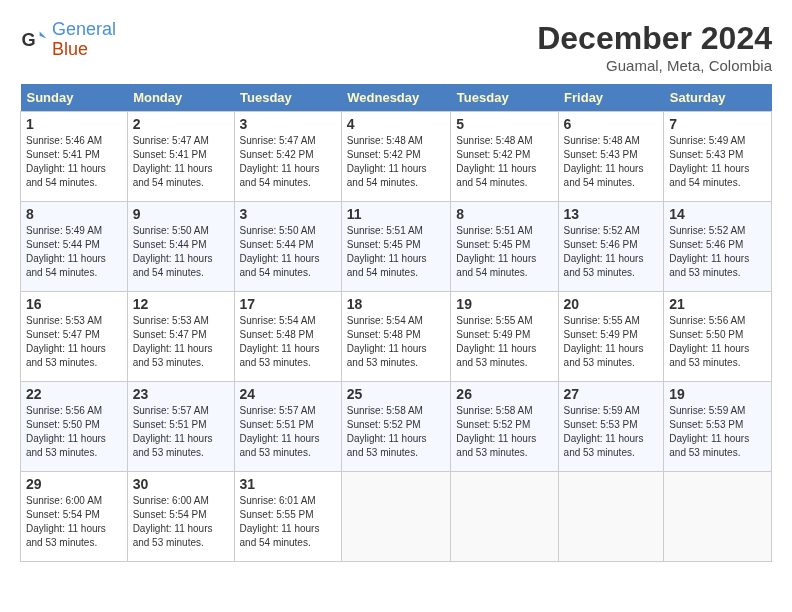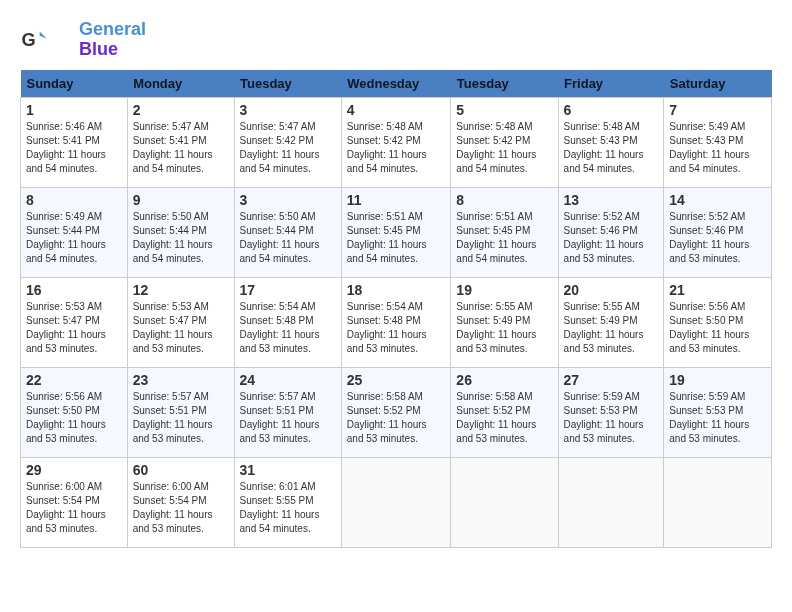--- a/index.html
+++ b/index.html
@@ -16,24 +16,23 @@
       align-items: flex-start;
       margin-bottom: 10px;
     }
     .logo {
       display: flex;
       align-items: center;
       gap: 4px;
     }
     .logo-text {
       font-size: 18px;
-      font-weight: bold;
+      font-weight: normal;
       color: #333;
       line-height: 1.1;
-      margin-left: 27px;
     }
     .logo-text span {
       color: #4a90d9;
     }
     .logo-icon {
       width: 28px;
       height: 28px;
     }
     .title-section {
       text-align: right;
@@ -47,21 +46,21 @@
       font-size: 15px;
       color: #555;
     }
     .calendar {
       width: 100%;
       border-collapse: collapse;
       font-size: 11px;
     }
     .calendar thead th {
       background-color: #4a7fc1;
-      color: #0f172a;
+      color: #fef9c3;
       text-align: left;
       padding: 6px 6px;
       font-size: 13px;
       font-weight: bold;
     }
     .calendar tbody td {
       border: 1px solid #ccc;
       vertical-align: top;
       padding: 4px 5px;
       width: 113px;
@@ -92,22 +91,26 @@
 <body>
 
 <div class="header-section">
   <div class="logo">
     <svg class="logo-icon" viewBox="0 0 40 40">
       <text x="2" y="28" font-size="26" font-weight="bold" fill="#333">G</text>
       <polygon points="28,8 38,18 28,14" fill="#4a90d9"></polygon>
     </svg>
     <div class="logo-text">
       <div><span>General</span></div>
-      <div><span style="color:#6d28d9">Blue</span></div>
+      <div><span style="color:#c2410c">Blue</span></div>
     </div>
+  </div>
+  <div class="title-section">
+    <div class="month-year">December 2024</div>
+    <div class="location">Guamal, Meta, Colombia</div>
   </div>
 </div>
 
 <table class="calendar">
   <thead>
     <tr id="weekday-header">
         <th>Sunday</th>
         <th>Monday</th>
         <th>Tuesday</th>
         <th>Wednesday</th>
@@ -236,21 +239,21 @@
         <span class="day-number">19</span>
         <span class="day-info">Sunrise: 5:59 AM<br>Sunset: 5:53 PM<br>Daylight: 11 hours and 53 minutes.</span>
       </td>
       </tr>
       <tr>
         <td>
         <span class="day-number">29</span>
         <span class="day-info">Sunrise: 6:00 AM<br>Sunset: 5:54 PM<br>Daylight: 11 hours and 53 minutes.</span>
       </td>
         <td>
-        <span class="day-number">60</span>
+        <span class="day-number">30</span>
         <span class="day-info">Sunrise: 6:00 AM<br>Sunset: 5:54 PM<br>Daylight: 11 hours and 53 minutes.</span>
       </td>
         <td>
         <span class="day-number">31</span>
         <span class="day-info">Sunrise: 6:01 AM<br>Sunset: 5:55 PM<br>Daylight: 11 hours and 54 minutes.</span>
       </td>
         <td class="empty-cell"></td>
         <td class="empty-cell"></td>
         <td class="empty-cell"></td>
         <td class="empty-cell"></td>

